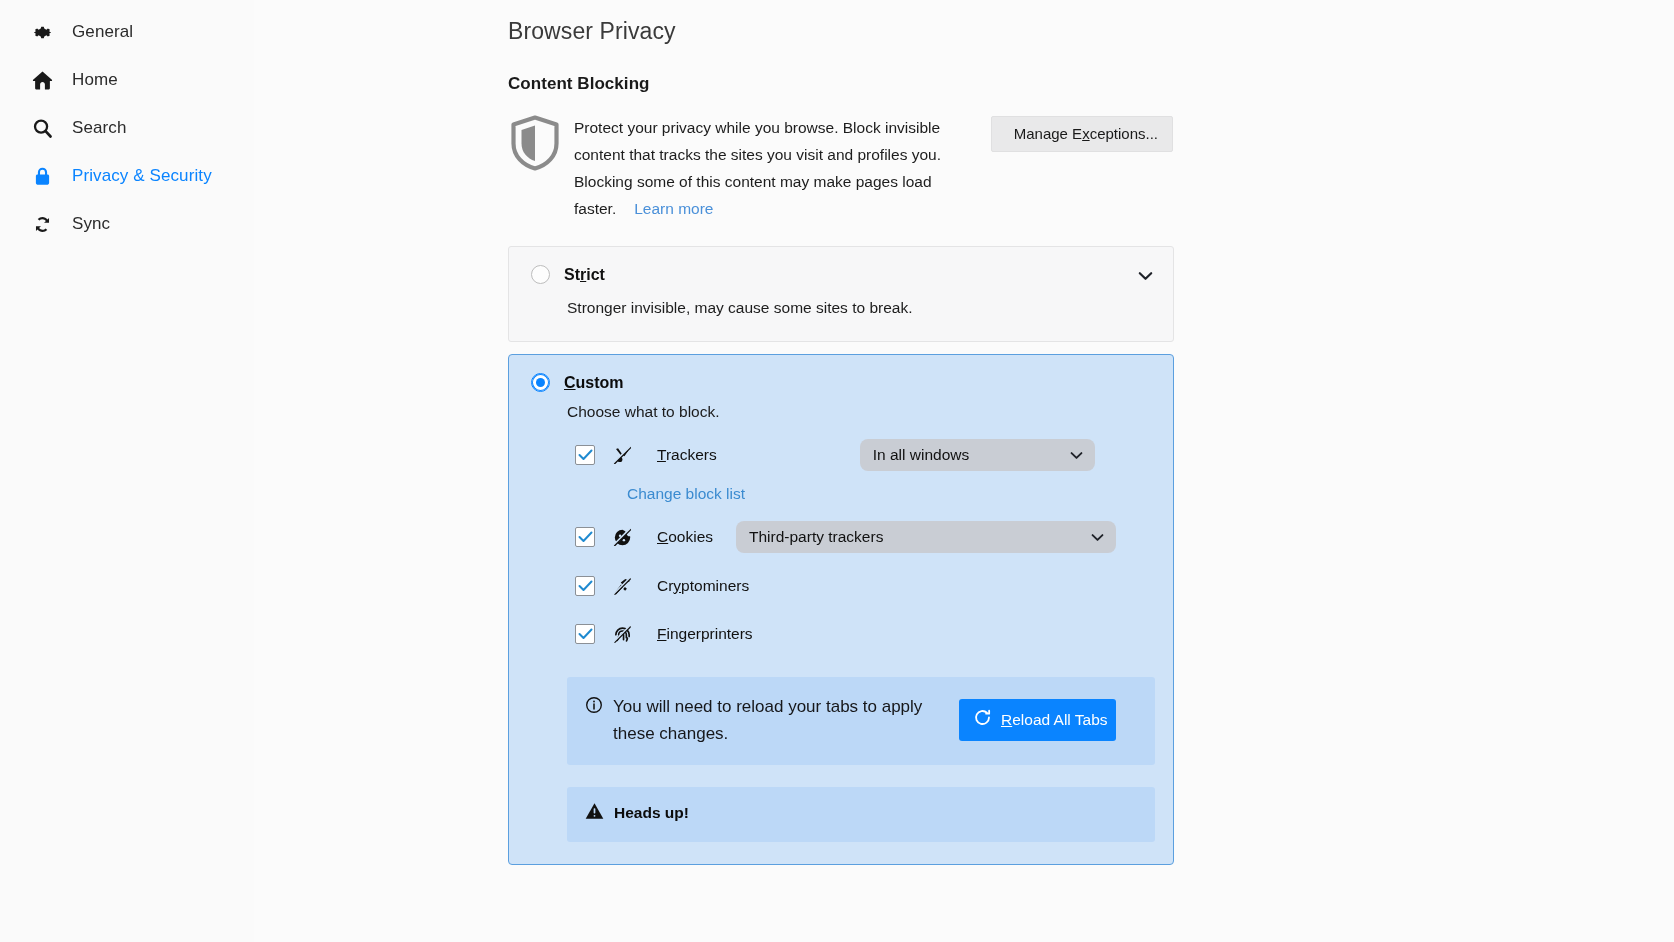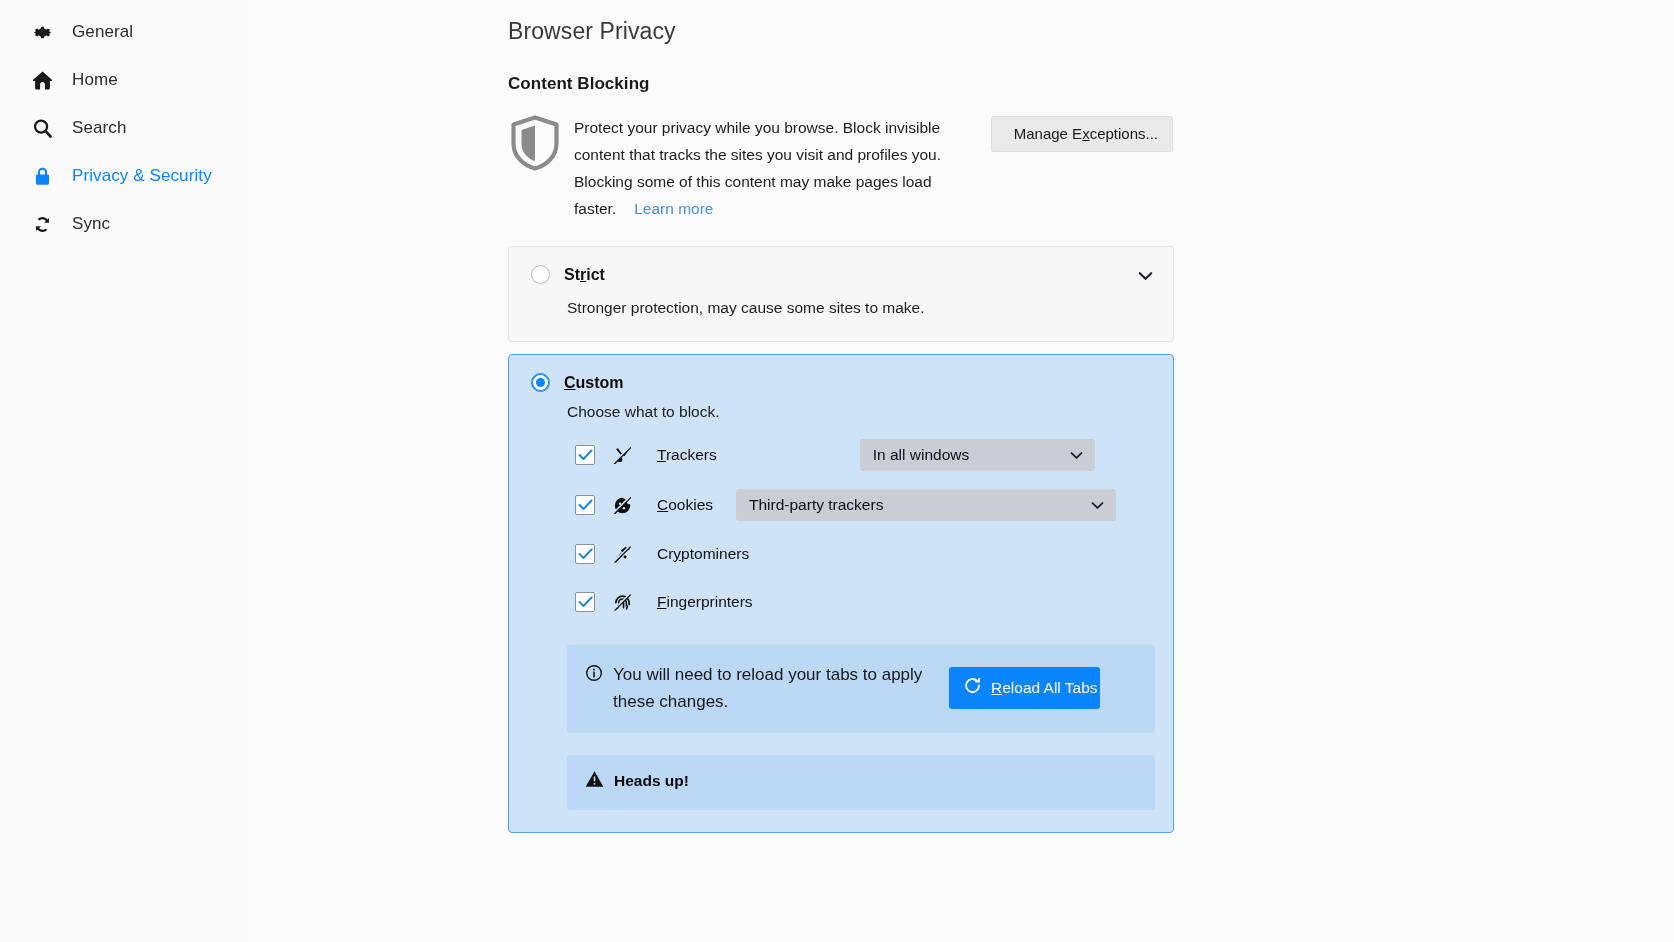--- a/index.html
+++ b/index.html
@@ -204,21 +204,21 @@
   }
   .row-label {
     font-size: 15.5px;
     color: #111;
     margin-left: 24px;
     white-space: nowrap;
   }
   .select {
     background: #c9cdd4;
     border: none;
-    border-radius: 3px;
+    border-radius: 8px;
     height: 32px;
     display: flex;
     align-items: center;
     padding: 0 12px 0 13px;
     font-size: 15.5px;
     color: #111;
     cursor: pointer;
     position: relative;
   }
   .select .sel-val { flex: 1; white-space: nowrap; }
@@ -252,28 +252,28 @@
     color: #16171a;
     max-width: 330px;
     margin-left: 4px;
   }
   .btn-reload {
     background: #0a84ff;
     color: #fff;
     border: none;
     border-radius: 3px;
     font-size: 15.5px;
-    padding: 9px 2px 10px 14px;
+    padding: 9px 8px 10px 14px;
     display: flex;
     align-items: center;
     gap: 9px;
     cursor: pointer;
     white-space: nowrap;
     align-self: center;
-    margin-left: 6px;
+    margin-left: 16px;
     font-family: "Liberation Sans", sans-serif;
   }
 
   .warn {
     background: #bcd8f7;
     border-radius: 3px;
     margin: 22px 0 0 36px;
     width: 588px;
     padding: 15px 20px 18px 18px;
   }
@@ -364,21 +364,21 @@
   </div>
 
   <div class="panels">
 
 
     <div class="panel">
       <div class="panel-head">
         <span class="radio"></span>
         <span class="panel-name">St<u class="acc">r</u>ict</span>
       </div>
-      <div class="panel-desc">Stronger protection, may cause some sites to make.</div>
+      <div class="panel-desc">Stronger invisible, may cause some sites to break.</div>
       <span class="chevron">
         <svg width="15" height="10" viewBox="0 0 15 10" fill="none" stroke="#20232a" stroke-width="2.2" stroke-linecap="round" stroke-linejoin="round">
           <polyline points="1.8,2.2 7.5,7.8 13.2,2.2"></polyline>
         </svg>
       </span>
     </div>
 
     <div class="panel custom">
       <div class="panel-head">
         <span class="radio checked"></span>
@@ -407,20 +407,23 @@
         <div class="select" style="width:235px; margin-left:143px;">
           <span class="sel-val">In all windows</span>
           <span class="sel-chev">
             <svg width="13" height="9" viewBox="0 0 15 10" fill="none" stroke="#20232a" stroke-width="2.2" stroke-linecap="round" stroke-linejoin="round">
               <polyline points="1.8,2.2 7.5,7.8 13.2,2.2"></polyline>
             </svg>
           </span>
         </div>
       </div>
 
+      <div class="sub-link-row">
+        <a class="sub-link">Change block list</a>
+      </div>
 
       <div class="check-row">
         <span class="checkbox">
           <svg width="15" height="12" viewBox="0 0 15 12" fill="none" stroke="#1f8ad0" stroke-width="2" stroke-linecap="round" stroke-linejoin="round">
             <polyline points="1.5,6 5.5,10 13.5,1.5"></polyline>
           </svg>
         </span>
         <span class="row-icon">
           <svg width="21" height="21" viewBox="0 0 24 24">
             <path d="M12 3.2a8.8 8.8 0 108.8 8.8c0-.5 0-1-.1-1.5a3.3 3.3 0 01-4-3.9 8.8 8.8 0 00-4.7-3.4z" fill="#111"></path>

